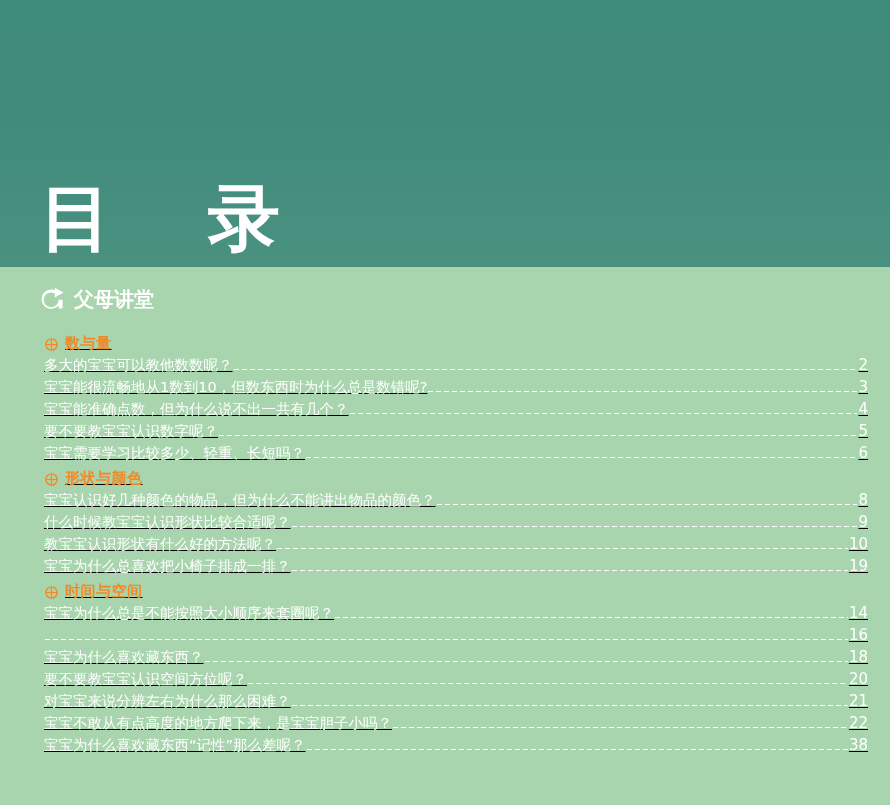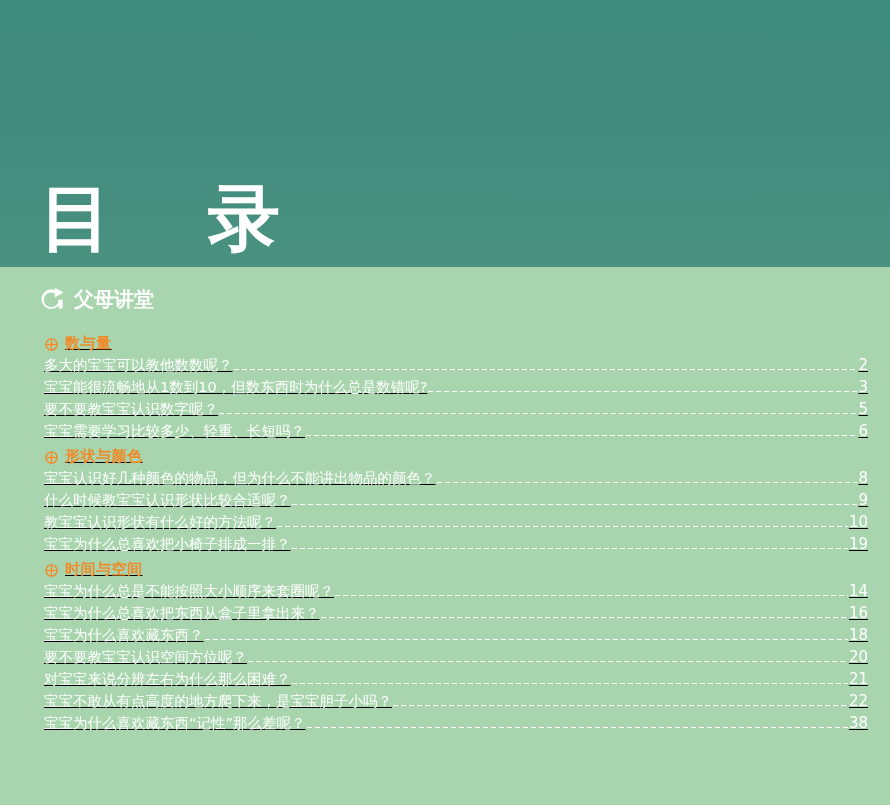--- a/index.html
+++ b/index.html
@@ -196,20 +196,25 @@
           <span class="entry-title">多大的宝宝可以教他数数呢？</span>
           <span class="entry-leader"></span>
           <span class="entry-page">2</span>
         </div>
         <div class="entry">
           <span class="entry-title">宝宝能很流畅地从1数到10，但数东西时为什么总是数错呢?</span>
           <span class="entry-leader"></span>
           <span class="entry-page">3</span>
         </div>
         <div class="entry">
+          <span class="entry-title">宝宝能准确点数，但为什么说不出一共有几个？</span>
+          <span class="entry-leader"></span>
+          <span class="entry-page">4</span>
+        </div>
+        <div class="entry">
           <span class="entry-title">要不要教宝宝认识数字呢？</span>
           <span class="entry-leader"></span>
           <span class="entry-page">5</span>
         </div>
         <div class="entry">
           <span class="entry-title">宝宝需要学习比较多少、轻重、长短吗？</span>
           <span class="entry-leader"></span>
           <span class="entry-page">6</span>
         </div>
       </div>
@@ -251,21 +256,20 @@
               <path d="M6.5 0.9 L6.5 12.1 M0.9 6.5 L12.1 6.5" stroke="#f08a28" stroke-width="1.1"></path>
             </svg></span>
           <span class="section-title">时间与空间</span>
         </div>
         <div class="entry">
           <span class="entry-title">宝宝为什么总是不能按照大小顺序来套圈呢？</span>
           <span class="entry-leader"></span>
           <span class="entry-page">14</span>
         </div>
         <div class="entry">
-          <span class="entry-title">宝宝为什么总喜欢把东西从盒子里拿出来？</span>
           <span class="entry-leader"></span>
           <span class="entry-page">16</span>
         </div>
         <div class="entry">
           <span class="entry-title">宝宝为什么喜欢藏东西？</span>
           <span class="entry-leader"></span>
           <span class="entry-page">18</span>
         </div>
         <div class="entry">
           <span class="entry-title">要不要教宝宝认识空间方位呢？</span>

